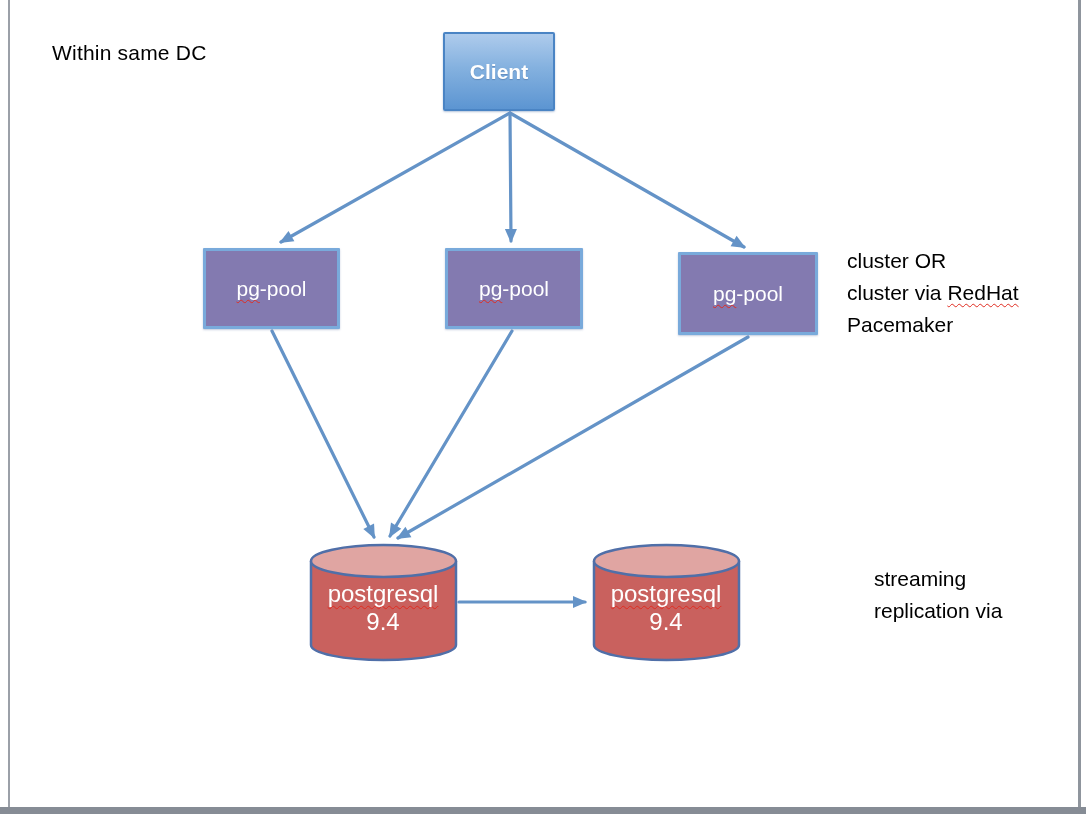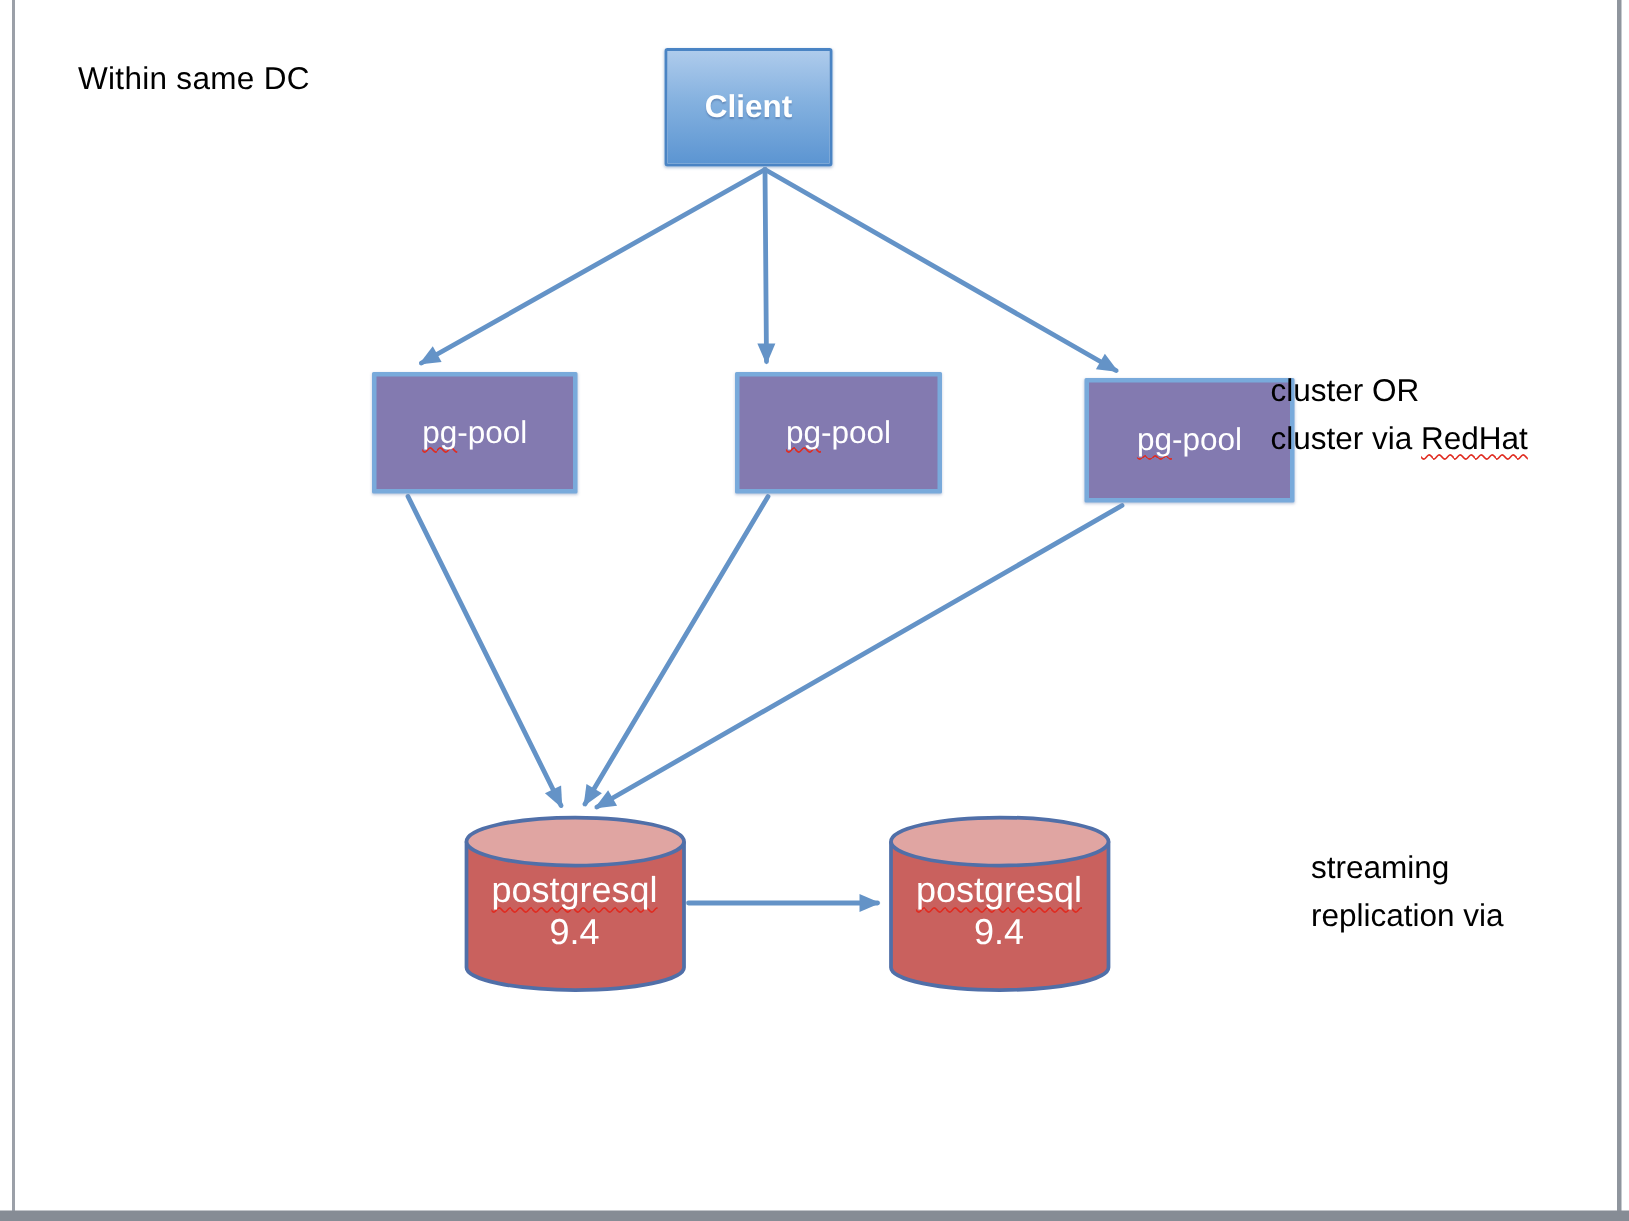--- a/index.html
+++ b/index.html
@@ -35,21 +35,20 @@
     border-radius: 2px;
     box-shadow: 0 1px 2px rgba(120,150,190,0.55);
   }
   .client-box .label { color: #ffffff; font-size: 21px; font-weight: bold; text-shadow: 0 1px 1px rgba(60,90,140,0.4); }
 
   .pgpool-box {
     background: #837ab0;
     border: 3px solid #79aadb;
     border-radius: 1px;
     box-shadow: 0 1px 2px rgba(120,140,180,0.45);
-    margin-left: 45px;
   }
   .pgpool-left  { left: 203px; top: 248px; width: 137px; height: 81px; }
   .pgpool-mid   { left: 445px; top: 248px; width: 138px; height: 81px; }
   .pgpool-right { left: 678px; top: 252px; width: 140px; height: 83px; }
   .pgpool-box .label { color: #ffffff; font-size: 21px; }
 
   .squiggle {
     text-decoration-line: underline;
     text-decoration-style: wavy;
     text-decoration-color: #e02b20;
@@ -128,20 +127,21 @@
   </div>
 
   <div class="db-label db-label-right">
     <div><span class="squiggle">postgresql</span></div>
     <div>9.4</div>
   </div>
 
   <div class="annotation annotation-cluster">
     <div>cluster OR</div>
     <div><span>cluster via </span><span class="squiggle">RedHat</span></div>
+    <div>Pacemaker</div>
   </div>
 
   <div class="annotation annotation-replication">
     <div>streaming</div>
     <div>replication via</div>
   </div>
 
   <div class="frame-left"></div>
   <div class="frame-right"></div>
   <div class="frame-bottom"></div>

